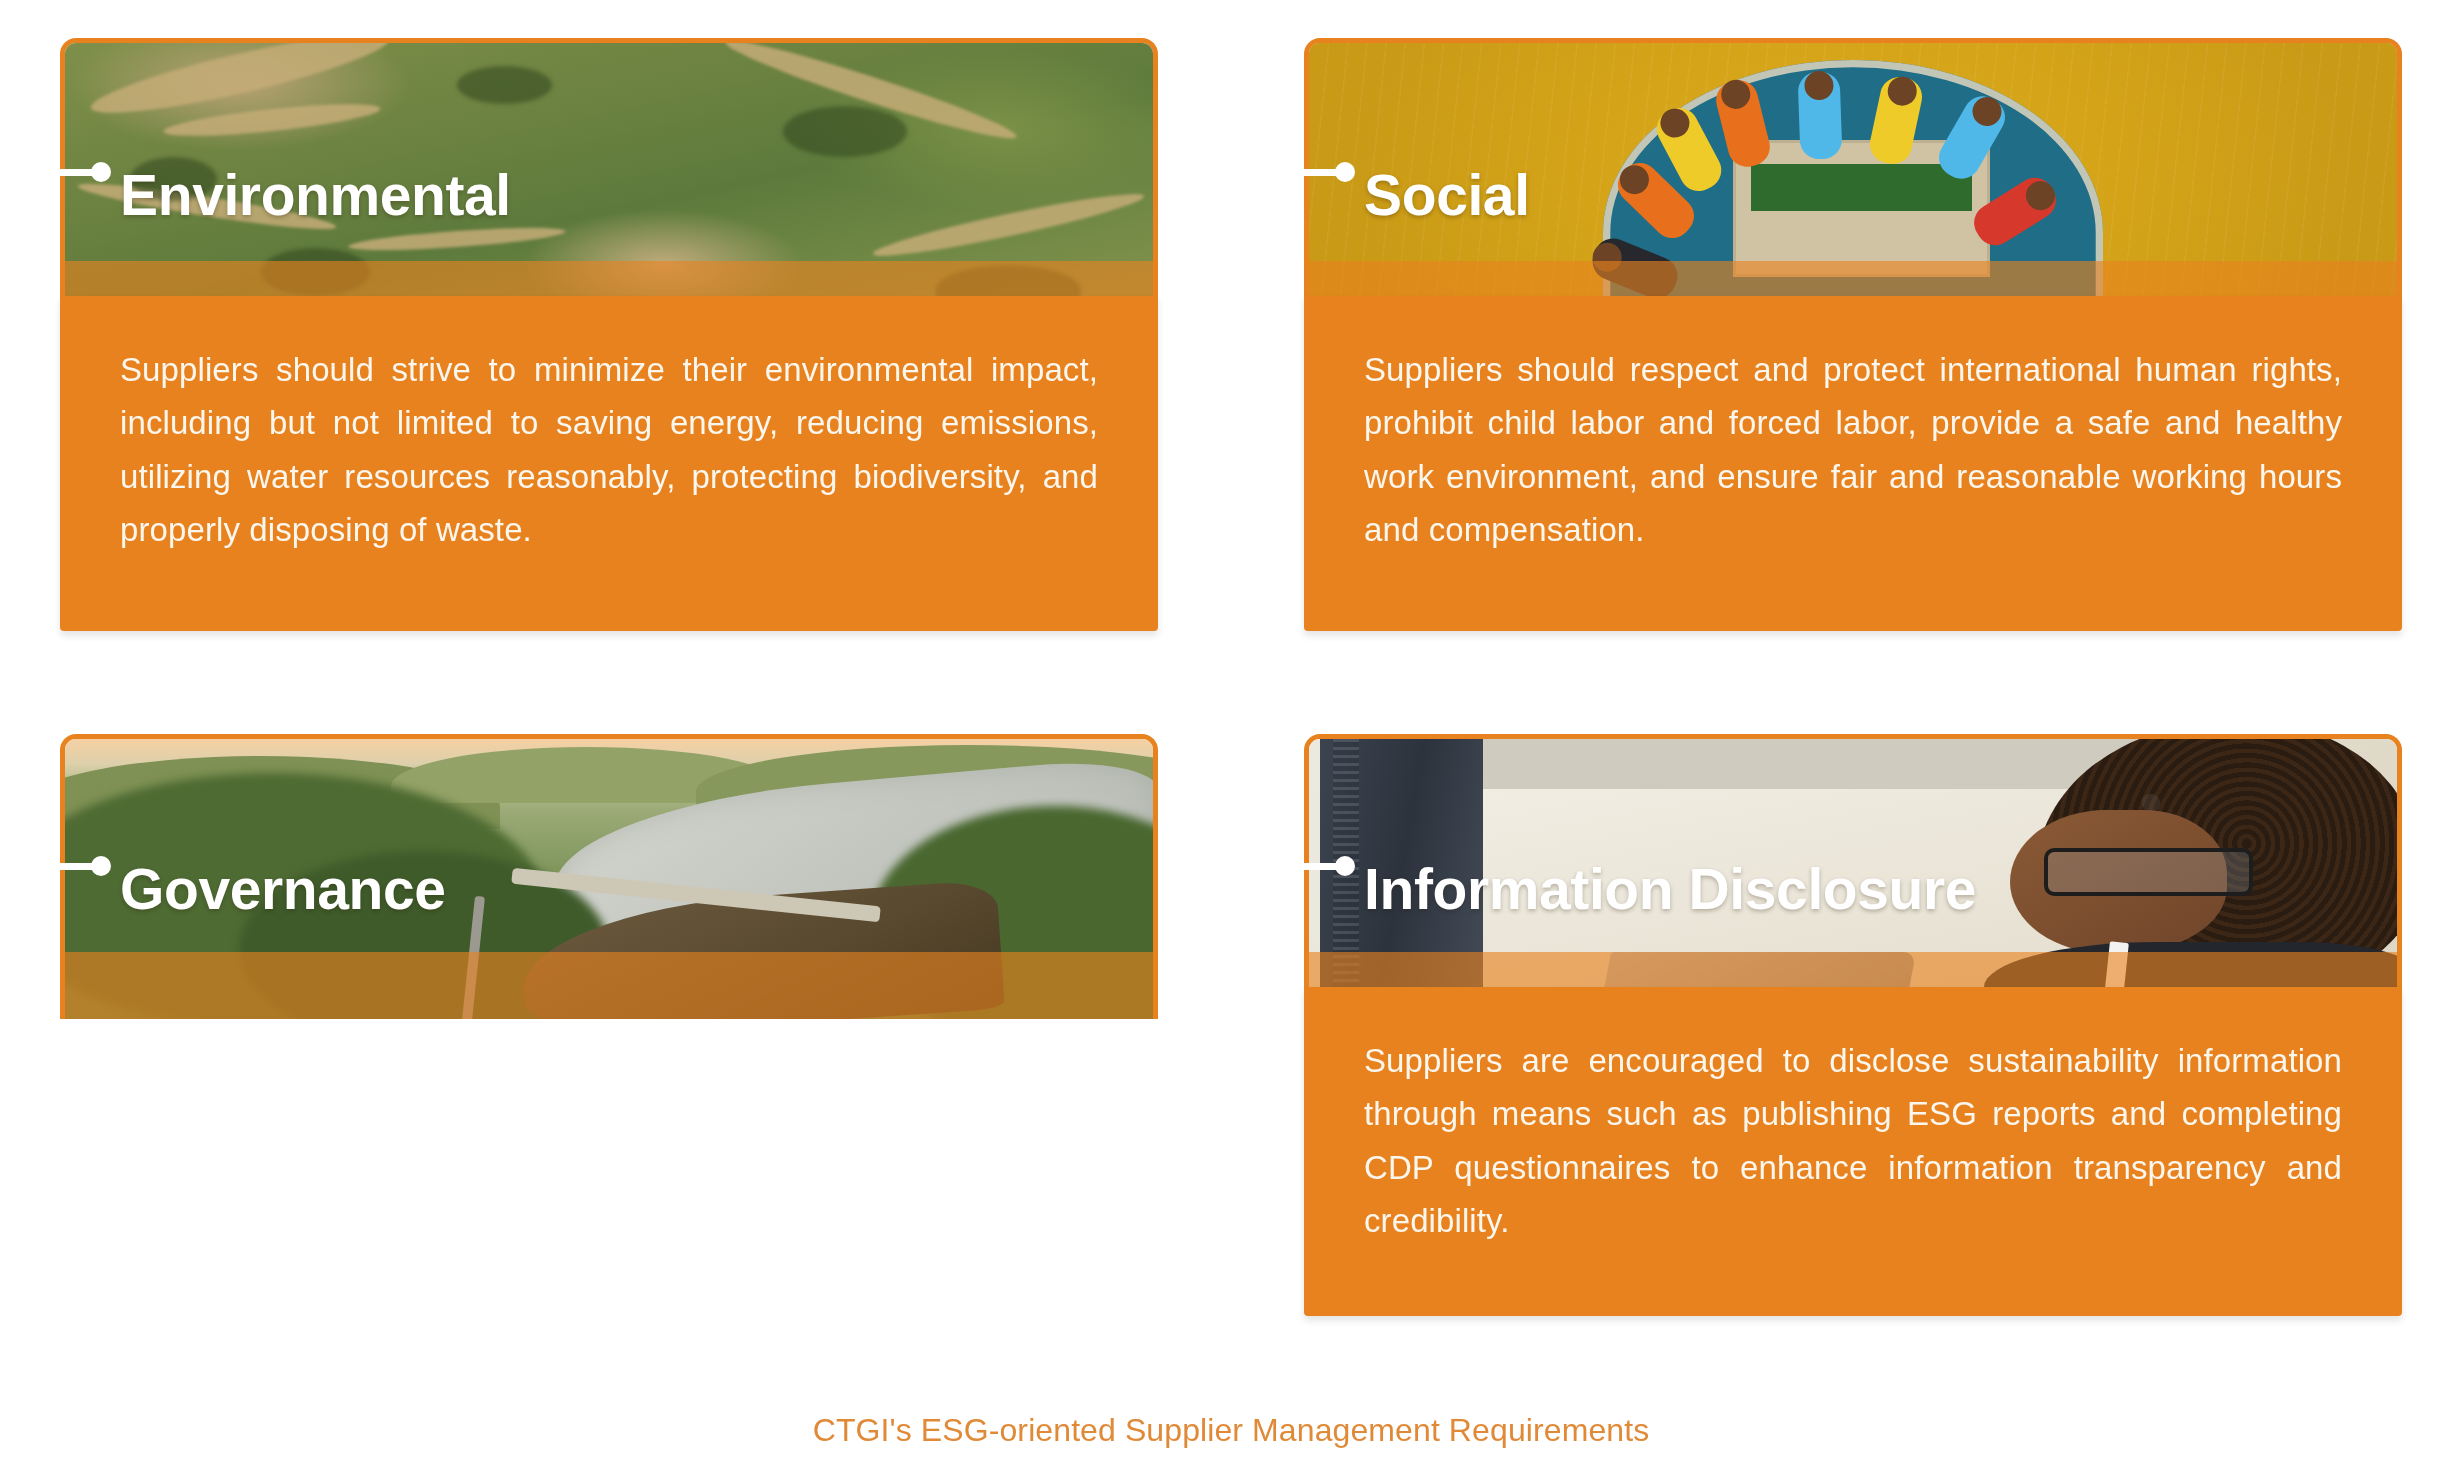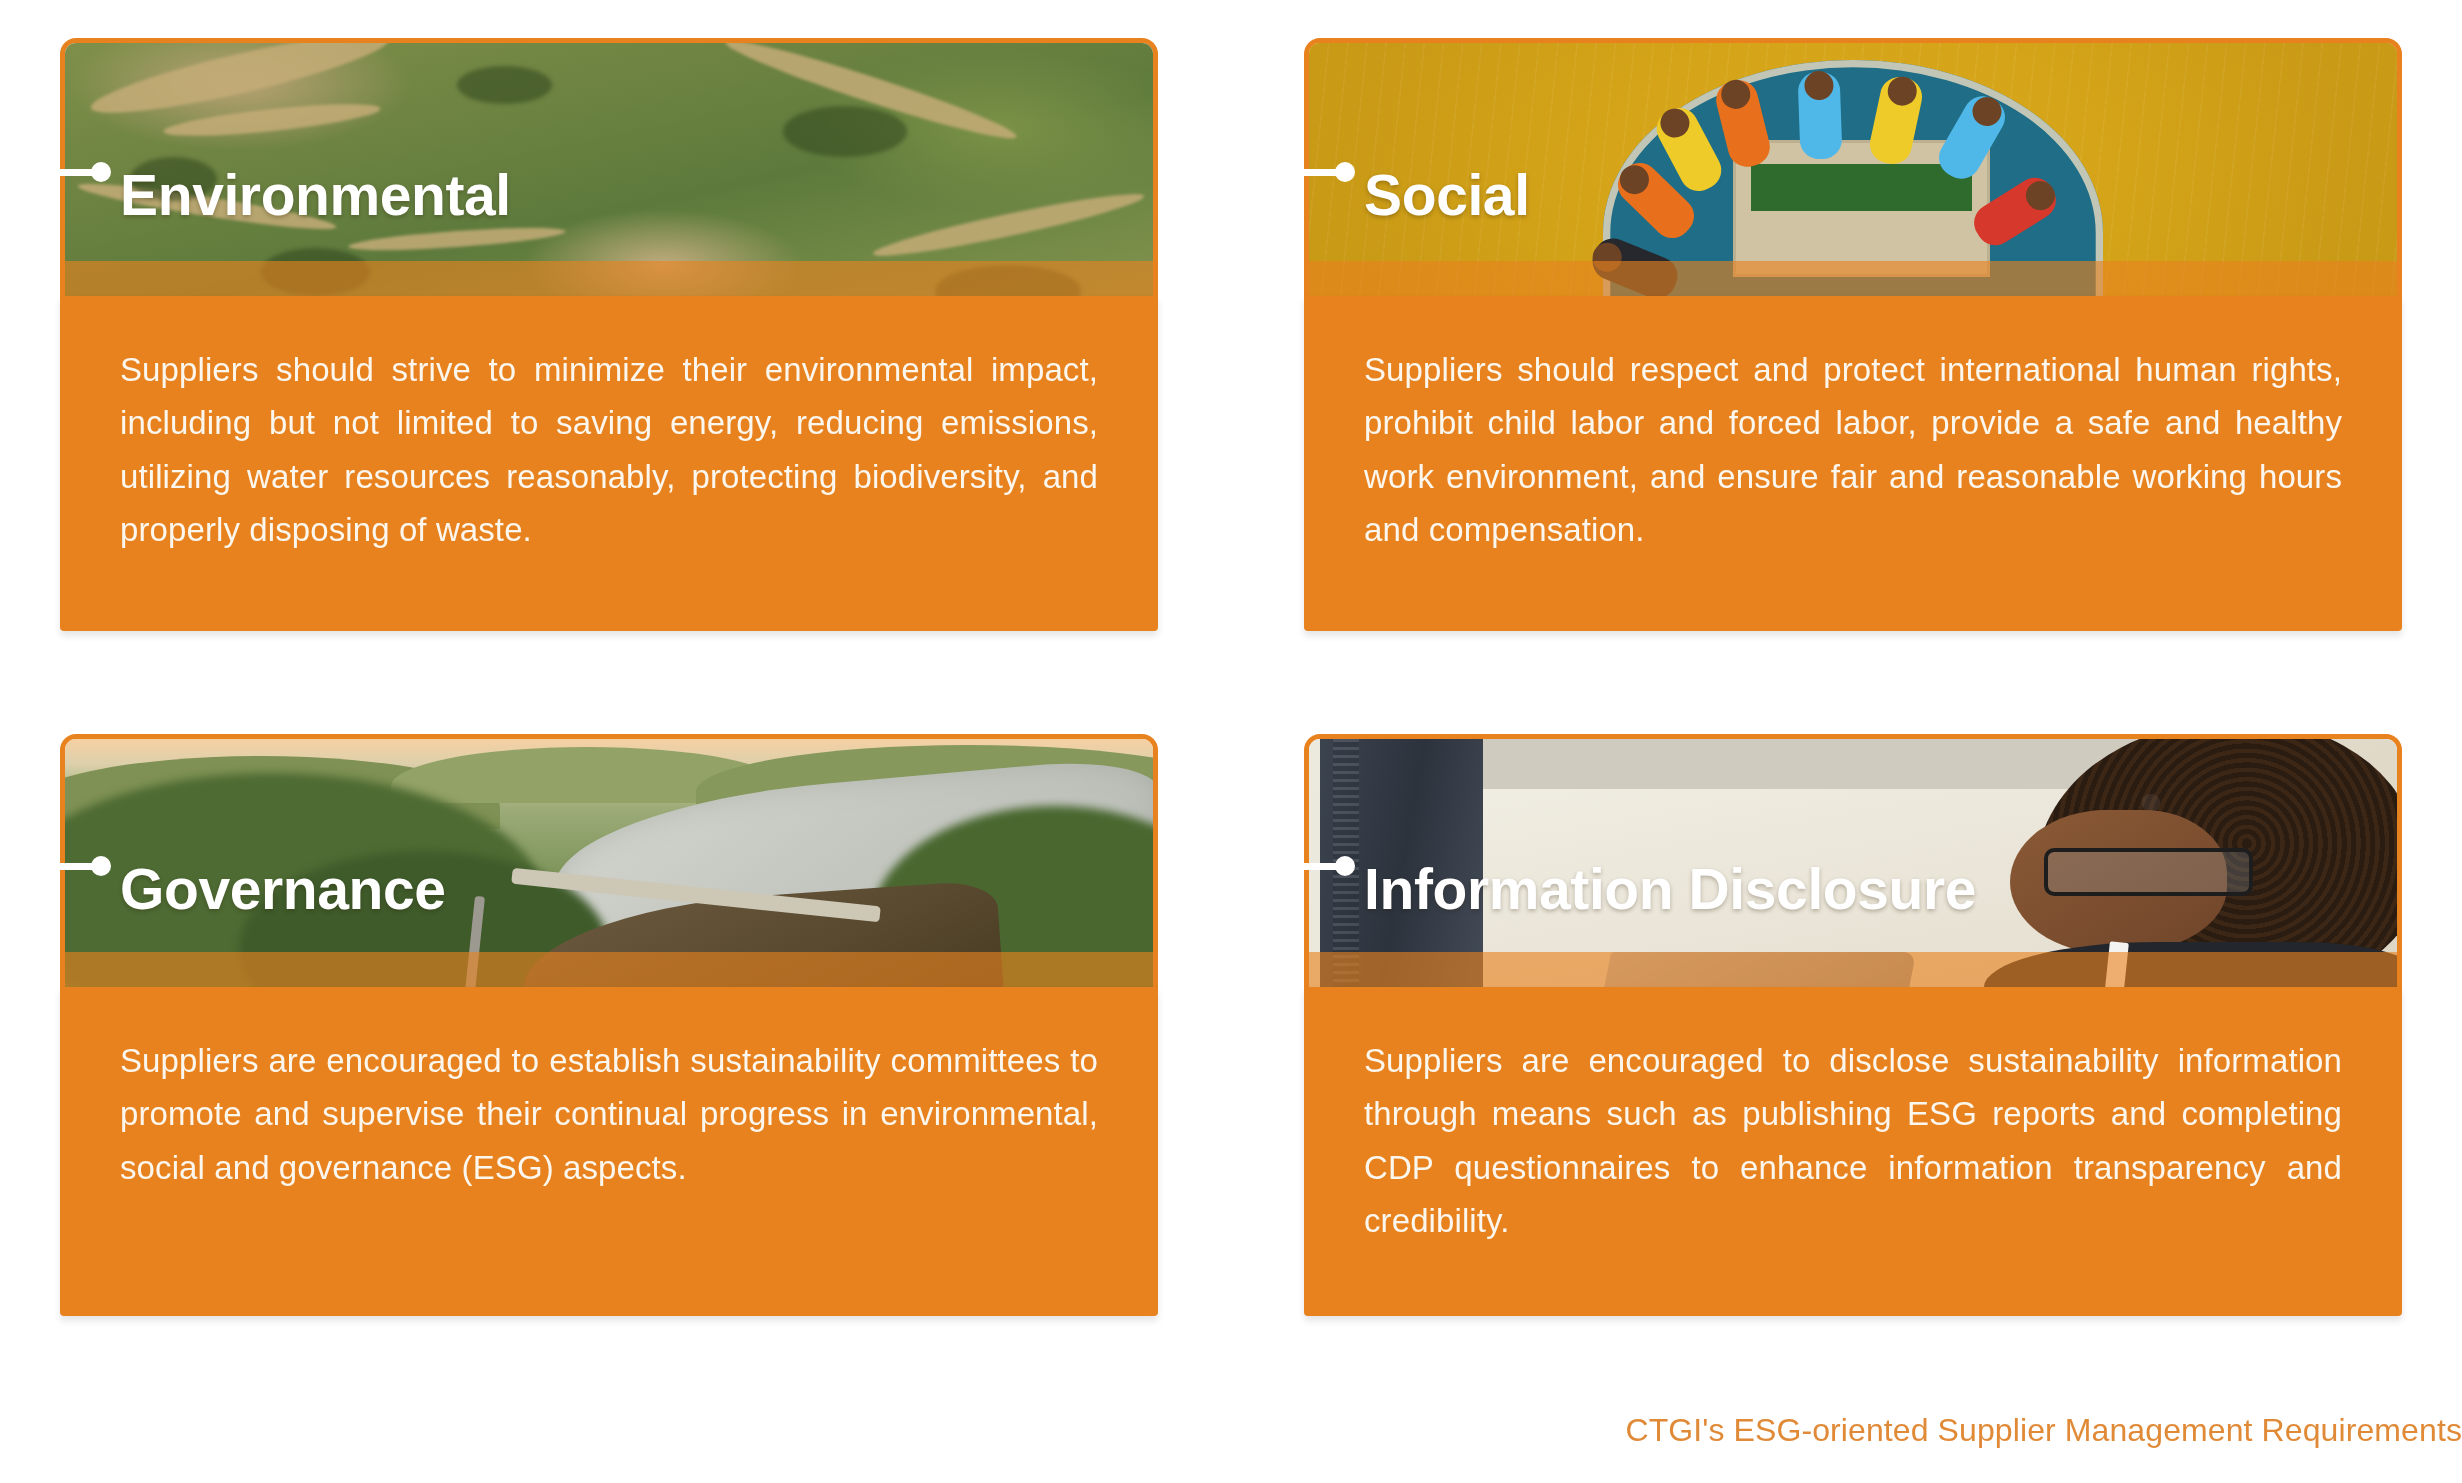--- a/index.html
+++ b/index.html
@@ -129,21 +129,21 @@
     white-space: nowrap;
     text-shadow: 0 1.5px 4.4px rgba(40,25,5,0.28);
     font-stretch: condensed;
   }
 
   
   .caption {
     position: absolute;
     left: 0; right: 0;
     top: 1412px;
-    text-align: right;
+    text-align: center;
     color: #E08A38;
     font-size: 32px;
     letter-spacing: 0.1px;
   }
 
   
 
   
   .ph-env {
     background:
@@ -544,23 +544,20 @@
       </div>
 
       <div class="title-row">
         <span class="marker">
           <span class="bar"></span>
             <span class="dot"></span>
         </span>
         <span class="card-title">Governance</span>
       </div>
 
-      <div class="card-body">
-        <p class="card-text">Suppliers are encouraged to establish sustainability committees to promote and supervise their continual progress in environmental, social and governance (ESG) aspects.</p>
-      </div>
     </div>
 
     <div class="card r2">
       <div class="card-media">
         <div class="photo ph-inf">
           <div class="inf-wall"></div>
           <div class="inf-wall-top"></div>
           <div class="inf-monitor">
               <div class="strip"></div>
             </div>

